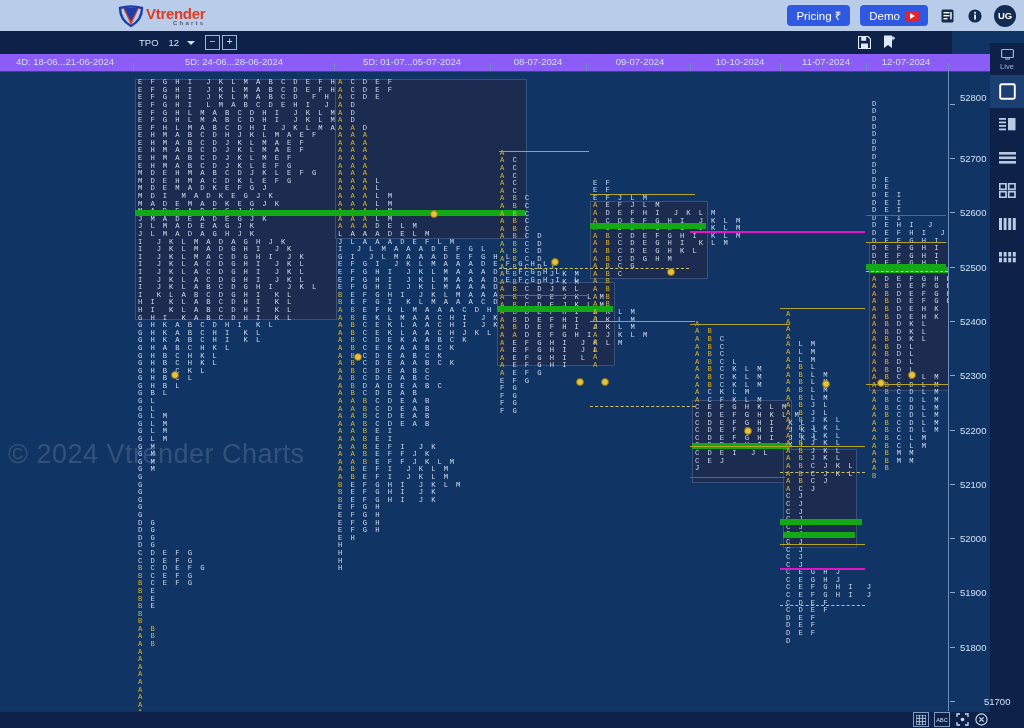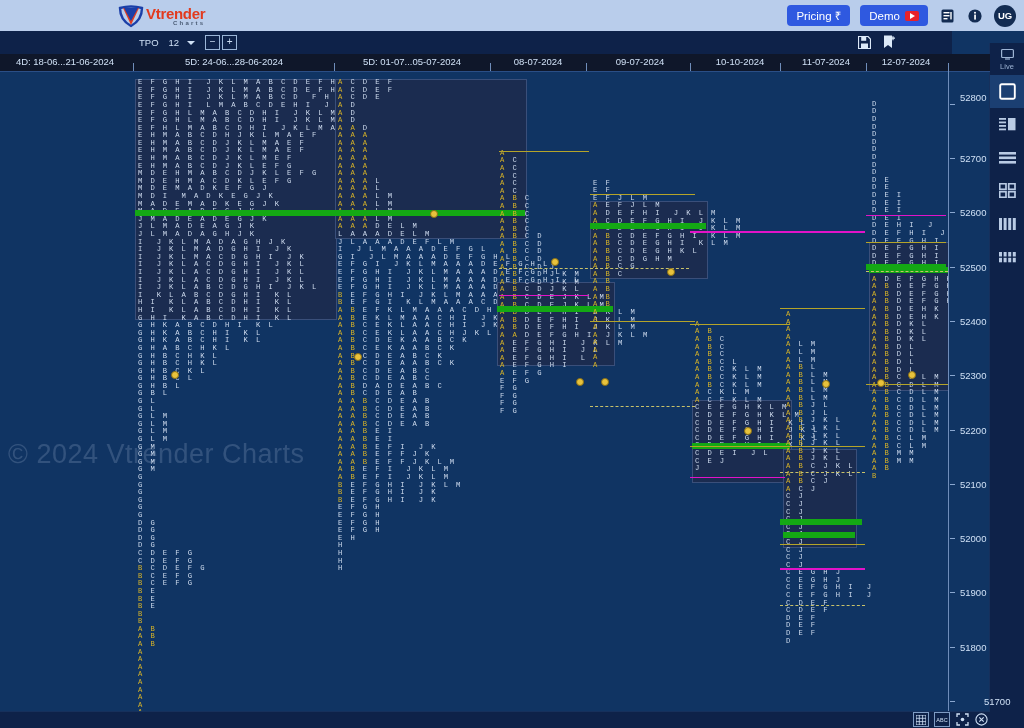--- a/index.html
+++ b/index.html
@@ -32,21 +32,21 @@
   #toolbar-right{position:absolute;right:56px;top:4px;display:flex;gap:12px;align-items:center;}
 
   
   #rail{position:absolute;right:0;top:31px;width:34px;height:697px;background:#0e2249;border-left:1px solid #16305c;margin-top:12px;}
   .rail-top{height:32px;display:flex;flex-direction:column;align-items:center;justify-content:center;gap:1px;}
   .rail-live{color:#9db4d4;font-size:7.5px;}
   .rail-item{height:33px;display:flex;align-items:center;justify-content:center;cursor:pointer;}
   .rail-item.active{background:#1b3f72;}
 
   
-  #dates{position:absolute;left:0;top:54px;width:990px;height:17px;background:#0f172a;border-bottom:1px solid #2a4e86;}
+  #dates{position:absolute;left:0;top:54px;width:990px;height:17px;background:#8b5cf6;border-bottom:1px solid #2a4e86;}
   .dlabel{position:absolute;top:2px;color:#cfe0f5;font-size:9.5px;white-space:nowrap;text-align:center;}
   .dtick{position:absolute;top:9px;width:1px;height:8px;background:#6f8dba;}
 
   
   #paxis{position:absolute;left:948px;top:71px;width:42px;height:641px;}
   .plabel{position:absolute;left:12px;color:#cfe0f5;font-size:9.5px;transform:translateY(-50%);white-space:nowrap;}
   .ptick{position:absolute;left:2px;width:5px;height:1px;background:#8aa7cf;}
   #axisline{position:absolute;left:948px;top:71px;width:1px;height:641px;background:#6f8dba;}
 
   

